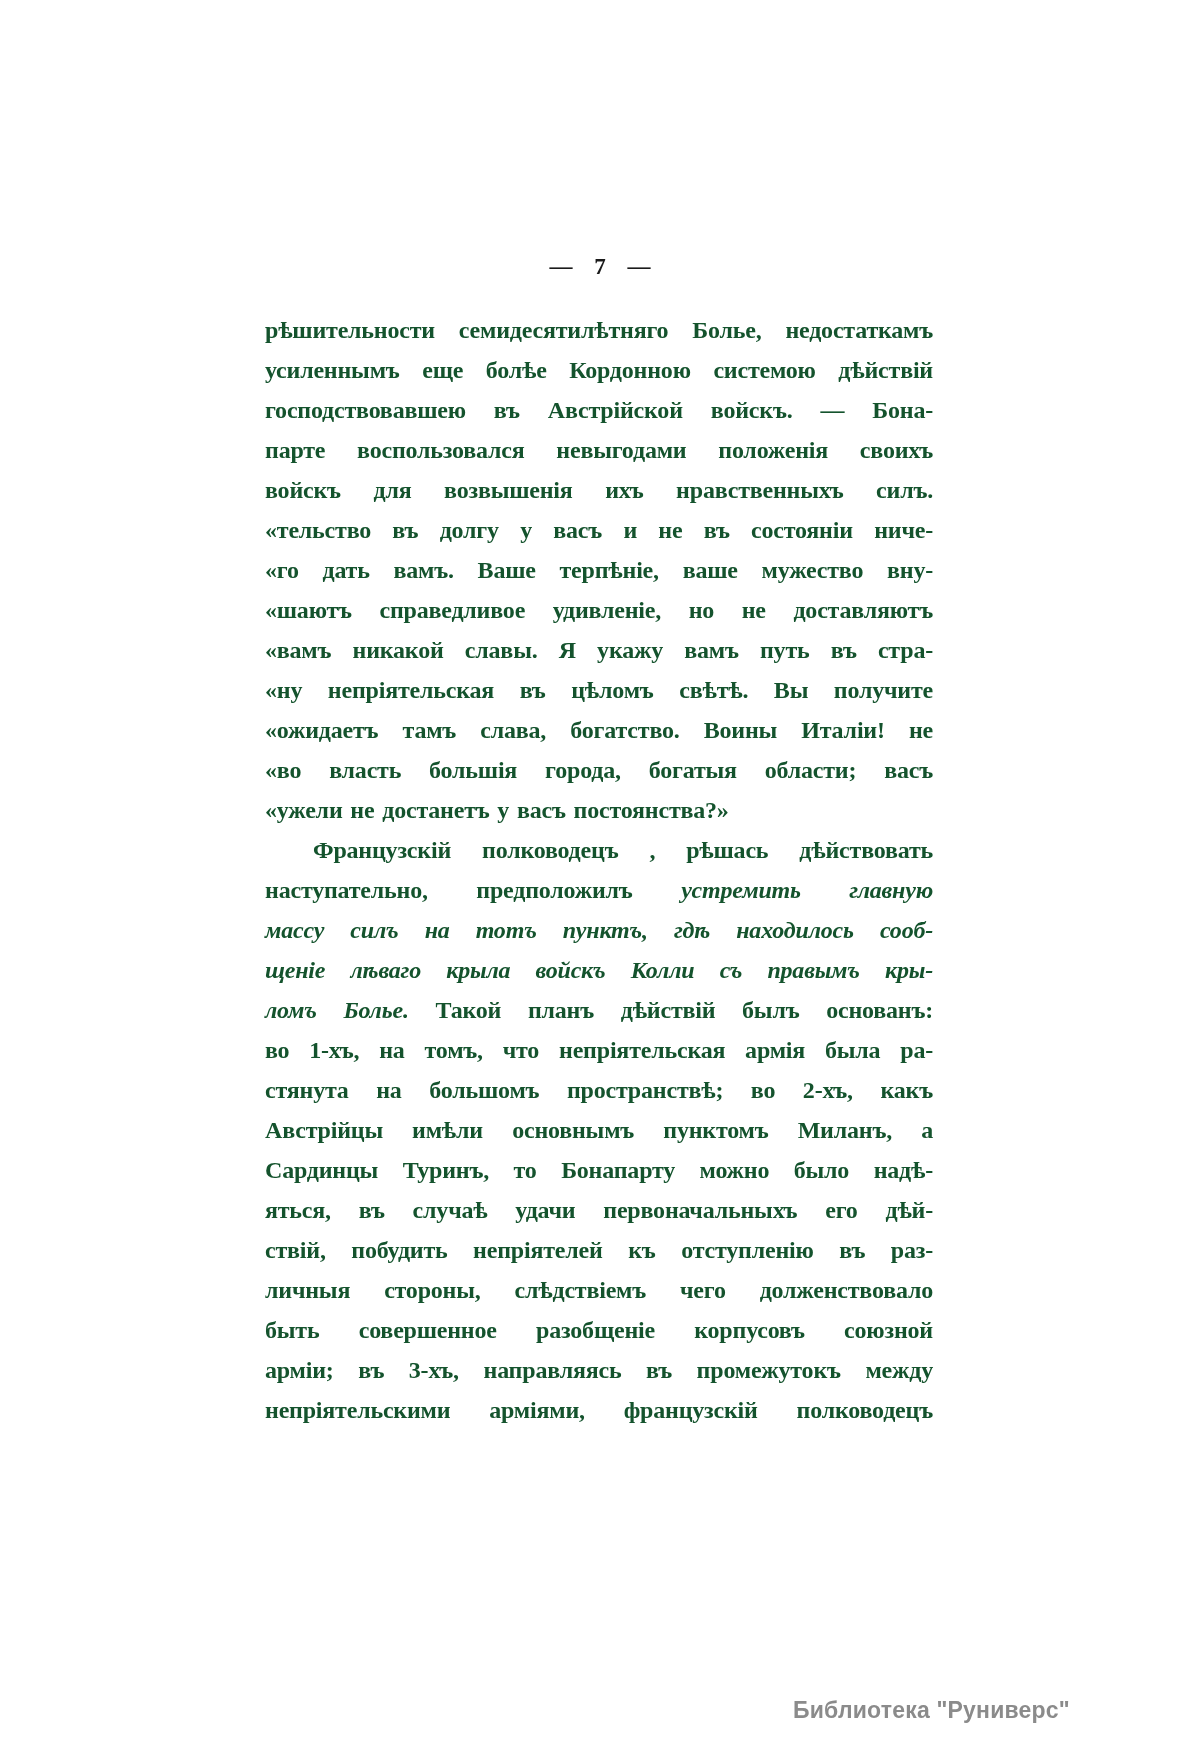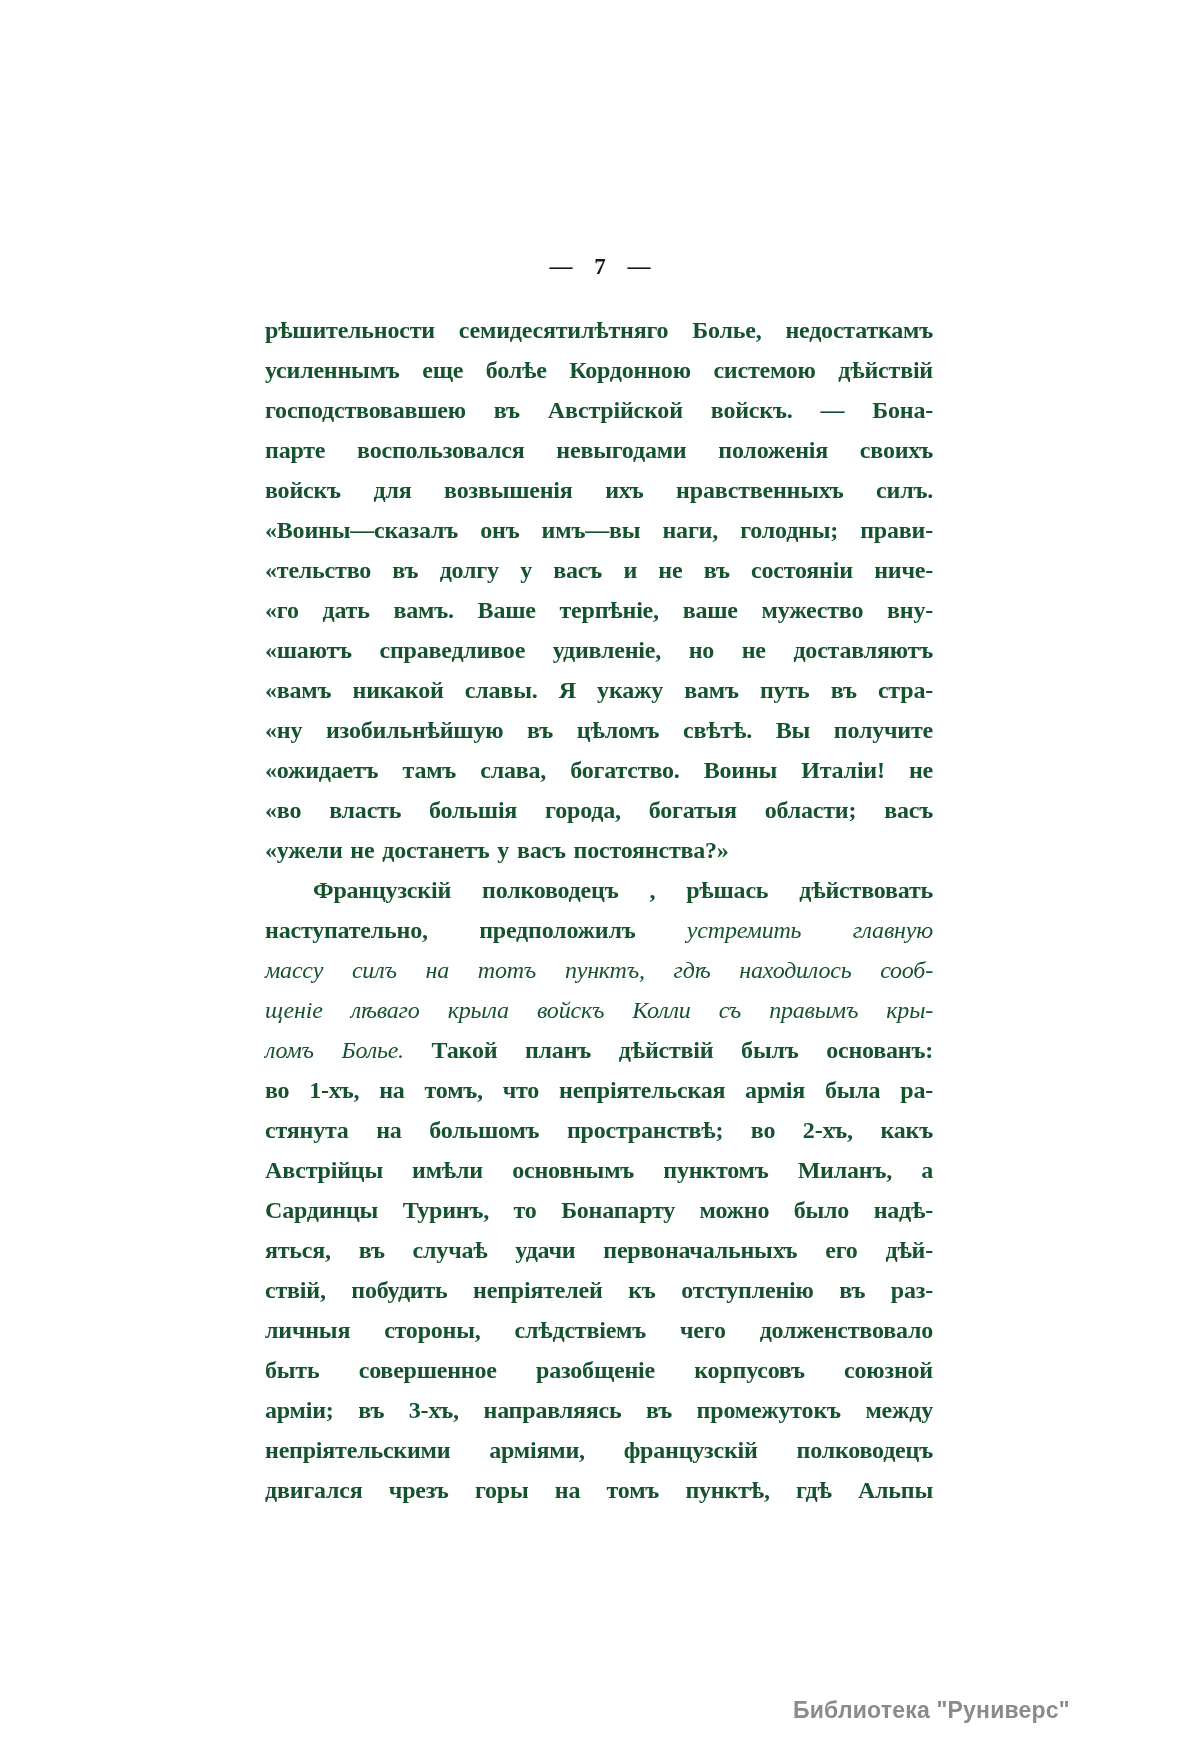--- a/index.html
+++ b/index.html
@@ -50,21 +50,21 @@
   }
   .line.last {
     text-align: center;
     text-align-last: left;
   }
   .line.indent {
     padding-left: 48px;
   }
   .line em {
     font-style: italic;
-    font-weight: normal;
+    font-weight: bold;
   }
   .watermark {
     position: absolute;
     top: 1697px;
     left: 793px;
     font-family: "Liberation Sans", "DejaVu Sans", sans-serif;
     font-size: 23px;
     font-weight: bold;
     letter-spacing: 0.2px;
   }
@@ -75,44 +75,42 @@
 <div class="page">
   <div class="page-header">— 7 —</div>
 
   <div class="text-block" id="text-block">
       <div class="para">
         <div class="line"><span>рѣшительности семидесятилѣтняго Болье, недостаткамъ</span></div>
         <div class="line"><span>усиленнымъ еще болѣе Кордонною системою дѣйствій</span></div>
         <div class="line"><span>господствовавшею въ Австрійской войскъ. — Бона-</span></div>
         <div class="line"><span>парте воспользовался невыгодами положенія своихъ</span></div>
         <div class="line"><span>войскъ для возвышенія ихъ нравственныхъ силъ.</span></div>
-        <div class="line"><span>«Воины—сказалъ онъ имъ—вы наги, голодны; прави-</span></div>
         <div class="line"><span>«тельство въ долгу у васъ и не въ состояніи ниче-</span></div>
         <div class="line"><span>«го дать вамъ. Ваше терпѣніе, ваше мужество вну-</span></div>
         <div class="line"><span>«шаютъ справедливое удивленіе, но не доставляютъ</span></div>
         <div class="line"><span>«вамъ никакой славы. Я укажу вамъ путь въ стра-</span></div>
-        <div class="line"><span>«ну изобильнѣйшую въ цѣломъ свѣтѣ. Вы получите</span></div>
+        <div class="line"><span>«ну непріятельская въ цѣломъ свѣтѣ. Вы получите</span></div>
         <div class="line"><span>«ожидаетъ тамъ слава, богатство. Воины Италіи! не</span></div>
         <div class="line"><span>«во власть большія города, богатыя области; васъ</span></div>
         <div class="line last"><span>«ужели не достанетъ у васъ постоянства?»</span></div>
       </div>
       <div class="para">
         <div class="line indent"><span>Французскій полководецъ , рѣшась дѣйствовать</span></div>
         <div class="line"><span>наступательно, предположилъ </span><em>устремить главную</em></div>
         <div class="line"><em>массу силъ на тотъ пунктъ, гдѣ находилось сооб-</em></div>
         <div class="line"><em>щеніе лѣваго крыла войскъ Колли съ правымъ кры-</em></div>
         <div class="line"><em>ломъ Болье.</em><span> Такой планъ дѣйствій былъ основанъ:</span></div>
         <div class="line"><span>во 1-хъ, на томъ, что непріятельская армія была ра-</span></div>
         <div class="line"><span>стянута на большомъ пространствѣ; во 2-хъ, какъ</span></div>
         <div class="line"><span>Австрійцы имѣли основнымъ пунктомъ Миланъ, а</span></div>
         <div class="line"><span>Сардинцы Туринъ, то Бонапарту можно было надѣ-</span></div>
         <div class="line"><span>яться, въ случаѣ удачи первоначальныхъ его дѣй-</span></div>
         <div class="line"><span>ствій, побудить непріятелей къ отступленію въ раз-</span></div>
         <div class="line"><span>личныя стороны, слѣдствіемъ чего долженствовало</span></div>
         <div class="line"><span>быть совершенное разобщеніе корпусовъ союзной</span></div>
         <div class="line"><span>арміи; въ 3-хъ, направляясь въ промежутокъ между</span></div>
         <div class="line"><span>непріятельскими арміями, французскій полководецъ</span></div>
-        <div class="line"><span>двигался чрезъ горы на томъ пунктѣ, гдѣ Альпы</span></div>
       </div>
     </div>
 
   <div class="watermark" style="color: rgb(139, 139, 139);">Библиотека "Руниверс"</div>
 </div>
 
 </body></html>

